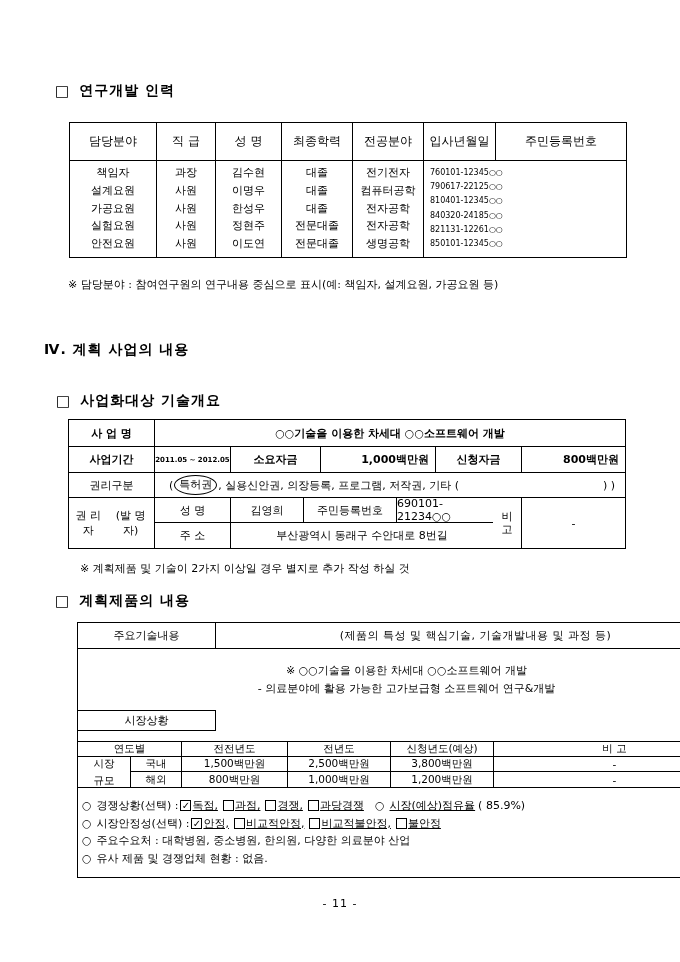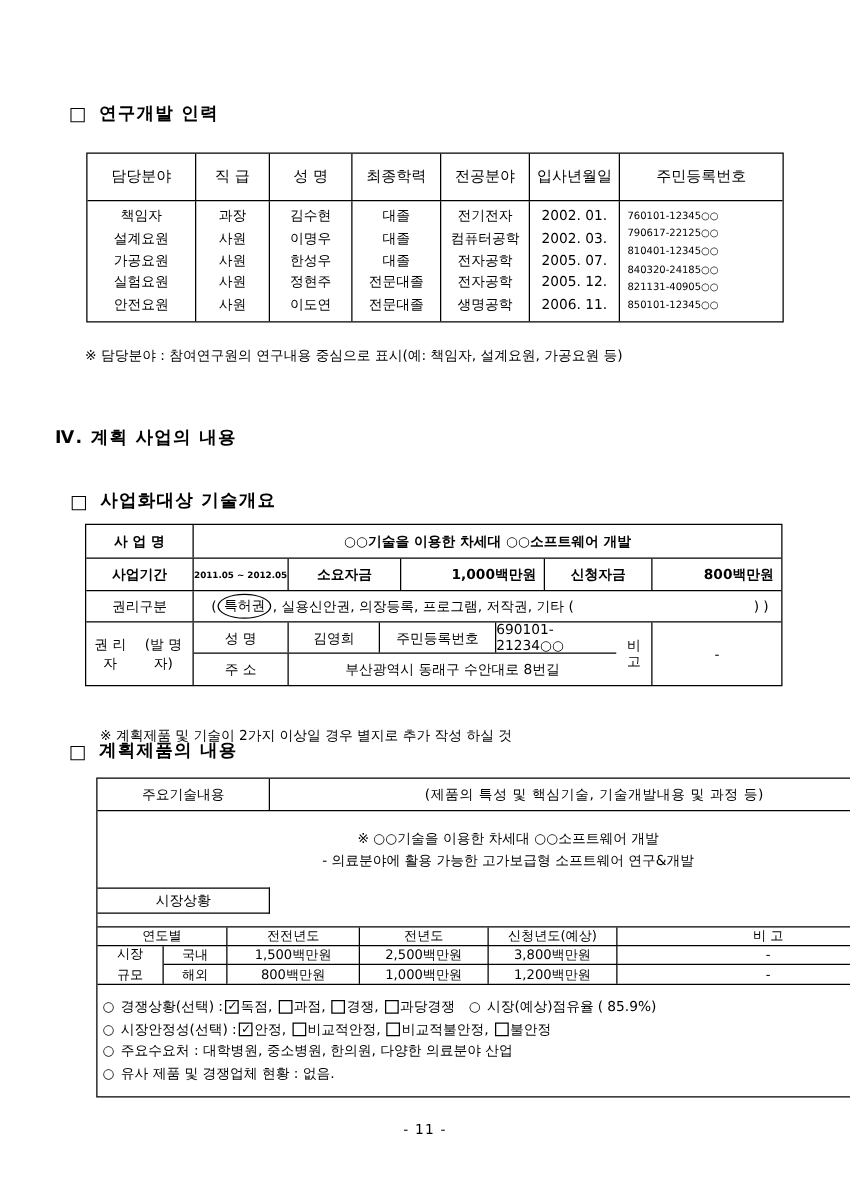--- a/index.html
+++ b/index.html
@@ -53,21 +53,21 @@
   .mtable { position:absolute; left:0; top:118px; width:100%; height:47px; border-top:1px solid #000; border-bottom:1px solid #000;
             display:grid; grid-template-columns:53px 51px 106px 103px 103px 1fr; grid-template-rows:15px 15px 15px; font-size:10.5px; }
   .mc { display:flex; align-items:center; justify-content:center; white-space:nowrap; }
   .br { border-right:1px solid #000; } .bb { border-bottom:1px solid #000; }
   .mgroup { grid-row:2/4; grid-column:1; display:flex; flex-direction:column; align-items:center; justify-content:space-between; line-height:13px; }
   .myear { grid-column:1/3; }
   .bullets { position:absolute; left:4px; top:174px; width:545px; line-height:17.5px; white-space:nowrap; }
   .bullet-line { display:flex; align-items:center; }
   .bm { margin-right:5px; }
   .cb { display:inline-flex; width:11px; height:11px; border:1px solid #000; font-size:10px; line-height:9px; align-items:center; justify-content:center; margin:0 1px 0 2px; }
-  .bi { margin-right:3px; }
+  .bi { margin-right:3px;text-decoration:underline; }
   .gap { width:8px; display:inline-block; }
 
   .pagenum { left:0; top:897px; width:100%; text-align:center; font-size:11px; letter-spacing:1px; }
 </style>
 </head>
 <body>
 
 <div class="page">
 
   <div class="sec-title abs" style="left:55px; top:82px;">
@@ -114,33 +114,26 @@
         <div>전문대졸</div>
         <div>전문대졸</div>
       </div>
       <div class="w4">
         <div>전기전자</div>
         <div>컴퓨터공학</div>
         <div>전자공학</div>
         <div>전자공학</div>
         <div>생명공학</div>
       </div>
-      <div class="w5">
-        <div>2002. 01.</div>
-        <div>2002. 03.</div>
-        <div>2005. 07.</div>
-        <div>2005. 12.</div>
-        <div>2006. 11.</div>
-      </div>
       <div class="w6 reg">
         <div>760101-12345○○</div>
         <div>790617-22125○○</div>
         <div>810401-12345○○</div>
         <div>840320-24185○○</div>
-        <div>821131-40905○○</div>
+        <div>821131-12261○○</div>
         <div>850101-12345○○</div>
       </div>
     </div>
   </div>
 
   <div class="note abs" style="left:68px; top:277px;">※ 담당분야 : 참여연구원의 연구내용 중심으로 표시(예: 책임자, 설계요원, 가공요원 등)</div>
 
   <div class="h4 abs" style="left:44px; top:341px;">Ⅳ. 계획 사업의 내용</div>
 
   <div class="sec-title abs" style="left:56px; top:392px;">
@@ -188,21 +181,21 @@
         </div>
       </div>
       <div class="bigo">
         <div>비</div>
         <div>고</div>
       </div>
       <div class="dashcell">-</div>
     </div>
   </div>
 
-  <div class="note abs" style="left:80px; top:561px;margin-top:20px;">※ 계획제품 및 기술이 2가지 이상일 경우 별지로 추가 작성 하실 것</div>
+  <div class="note abs" style="left:80px; top:561px;">※ 계획제품 및 기술이 2가지 이상일 경우 별지로 추가 작성 하실 것</div>
 
   <div class="sec-title abs" style="left:55px; top:592px;">
     <span class="marker">□</span>
     <span>계획제품의 내용</span>
   </div>
 
   <div class="box3 abs">
     <div class="b3head">
       <div class="b3label">주요기술내용</div>
       <div class="b3hint flex1">(제품의 특성 및 핵심기술, 기술개발내용 및 과정 등)</div>

